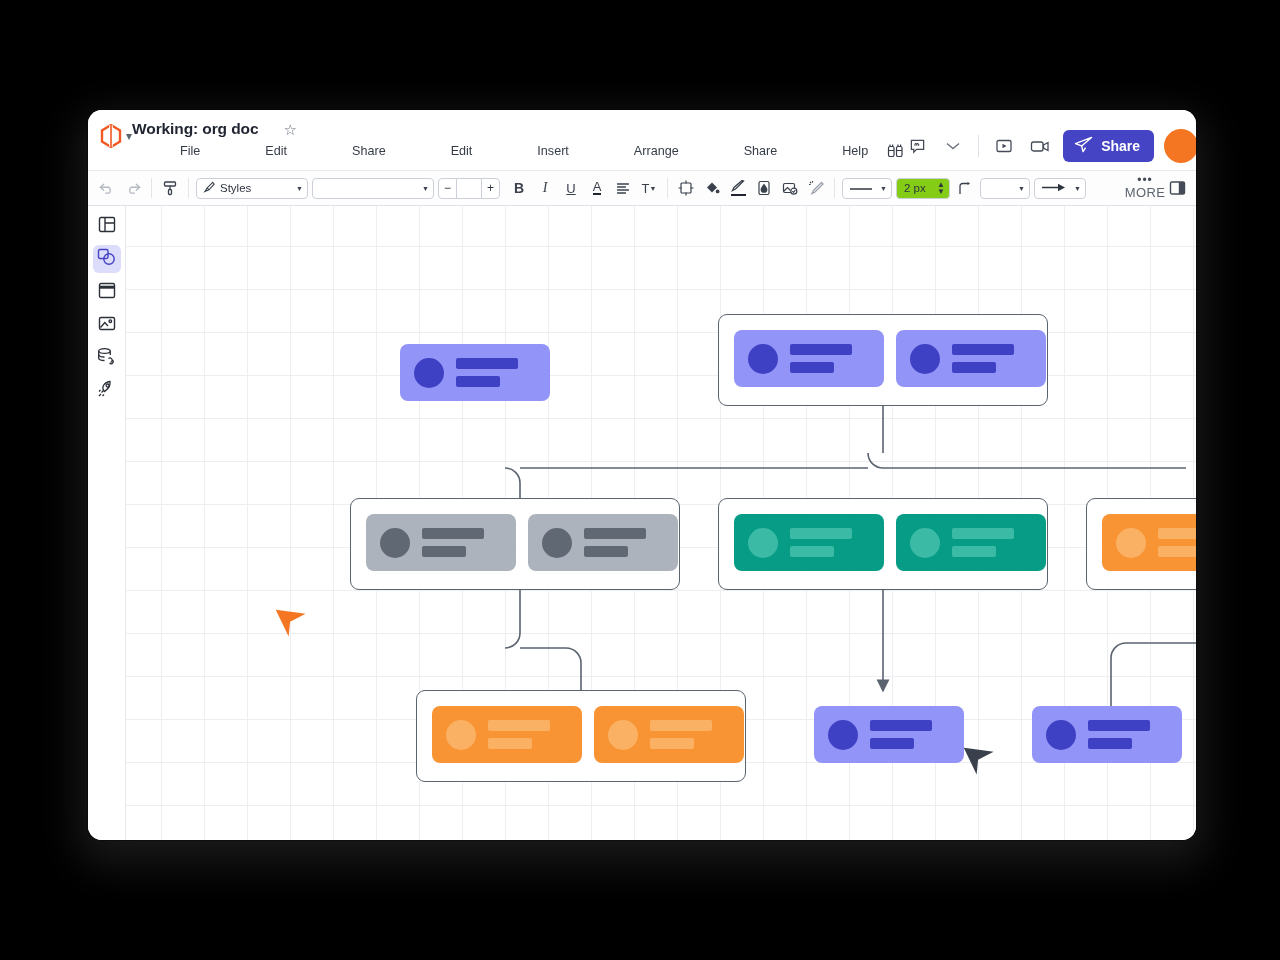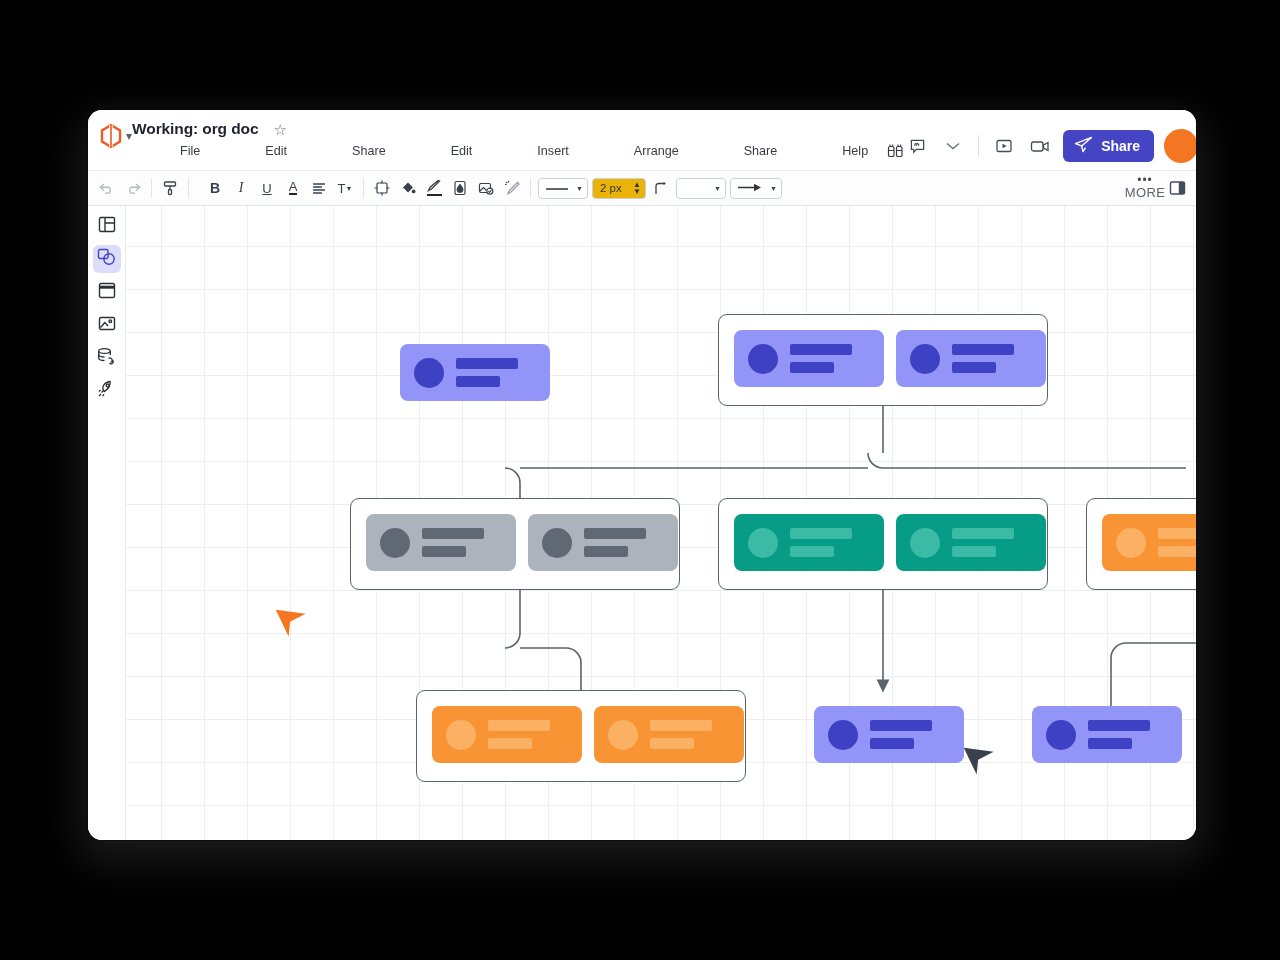--- a/index.html
+++ b/index.html
@@ -27,21 +27,21 @@
     position: relative;
     height: 60px;
     background: #ffffff;
     display: flex; align-items: flex-start;
   }
   .logo-area { display: flex; align-items: center; gap: 4px; padding: 14px 0 0 12px; width: 66px; }
   .logo-mark { width: 22px; height: 24px; position: relative; }
   .logo-mark svg { display:block; }
   .logo-caret { color: #5b6370; font-size: 12px; line-height: 1; }
   .title-block { padding-top: 10px; flex: 1 1 auto; }
-  .doc-title-row { display: flex; align-items: center; gap: 15px; }
+  .doc-title-row { display: flex; align-items: center; gap: 25px; }
   .doc-title { font-size: 15.5px; color: #1f2430; font-weight: 600; letter-spacing: -0.1px; }
   .star-icon { color: #6b7280; font-size: 15px; line-height: 1; }
   .menubar { display: flex; align-items: center; gap: 17px; margin-top: 5px; }
   .menu-item { font-size: 12.6px; color: #363c47; cursor: default; margin-left: 48px; }
   .menu-icon-extra { display:inline-flex; margin-left: 2px; color:#363c47; }
 
   .titlebar-right {
     display: flex; align-items: center; gap: 10px;
     padding: 12px 16px 0 0; height: 60px;
   }
@@ -86,21 +86,21 @@
   .select-box .caret { margin-left: auto; font-size: 7px; color:#3a414d; }
   .styles-box { width: 112px; }
   .wide-box { width: 122px; }
   .stepper {
     height: 21px; border: 1px solid #ccd1d9; border-radius: 4px; background: #fff;
     display: flex; align-items: stretch; overflow: hidden; width: 62px;
   }
   .stepper .sbtn { width: 17px; display:flex; align-items:center; justify-content:center; font-size: 12px; color:#2f3540; }
   .stepper .sfield { flex:1; border-left:1px solid #ccd1d9; border-right:1px solid #ccd1d9; }
   .px-box {
-    height: 21px; border: 1px solid #ccd1d9; border-radius: 4px; background:#eab308;
+    height: 21px; border: 1px solid #ccd1d9; border-radius: 4px; background:#84cc16;
     display:flex; align-items:center; padding: 0 4px 0 7px; gap: 5px; font-size: 11.5px; color:#2f3540;
     width: 54px;
   }
   .linestyle-box { width: 50px; }
   .arrow-sel { width: 50px; }
   .arrowhead-sel { width: 52px; }
   .more-btn {
     display:flex; flex-direction: column; align-items:center; justify-content:center;
     gap: 1px; width: 34px; color:#444b57;
   }
@@ -268,20 +268,41 @@
       <div class="tsep"></div>
       <div class="tbtn">
         <svg width="16" height="16" viewBox="0 0 16 16" fill="none" stroke="#3a414d" stroke-width="1.3">
           <rect x="2.5" y="2" width="11" height="4" rx="1"></rect>
             <path d="M8 6 v3.5"></path>
             <rect x="6.5" y="9.5" width="3" height="5" rx="1"></rect>
         </svg>
       </div>
       <div class="tsep"></div>
 
+      <div class="tgrp">
+        <div class="select-box styles-box">
+          <span>
+            <svg width="12" height="12" viewBox="0 0 13 13" fill="none" stroke="#3a414d" stroke-width="1.2">
+              <path d="M10.5 1.5 L4.5 7.5 L6.5 9.5 L12 3.5 Z"></path>
+                <path d="M4.5 7.5 L2 11.5 L6.5 9.5"></path>
+            </svg>
+          </span>
+          <span>Styles</span>
+          <span class="caret">▼</span>
+        </div>
+        <div class="select-box wide-box">
+          <span></span>
+          <span class="caret">▼</span>
+        </div>
+        <div class="stepper">
+          <div class="sbtn">−</div>
+          <div class="sfield"></div>
+          <div class="sbtn">+</div>
+        </div>
+      </div>
       <div style="width:8px"></div>
 
       <div class="tgrp">
         <div class="tbtn" style="font-weight:700;font-size:14px">B</div>
         <div class="tbtn" style="font-style:italic;font-family:'Liberation Serif',serif;font-size:14px">I</div>
         <div class="tbtn" style="text-decoration:underline;font-size:13px">U</div>
         <div class="tbtn">
           <span class="underline-a" style="font-size:13px">A</span>
         </div>
         <div class="tbtn">

